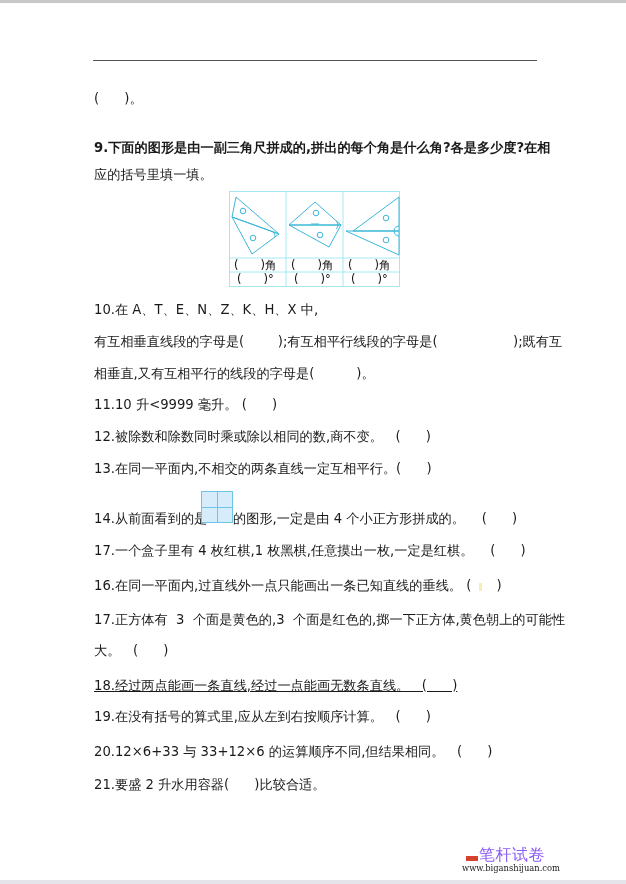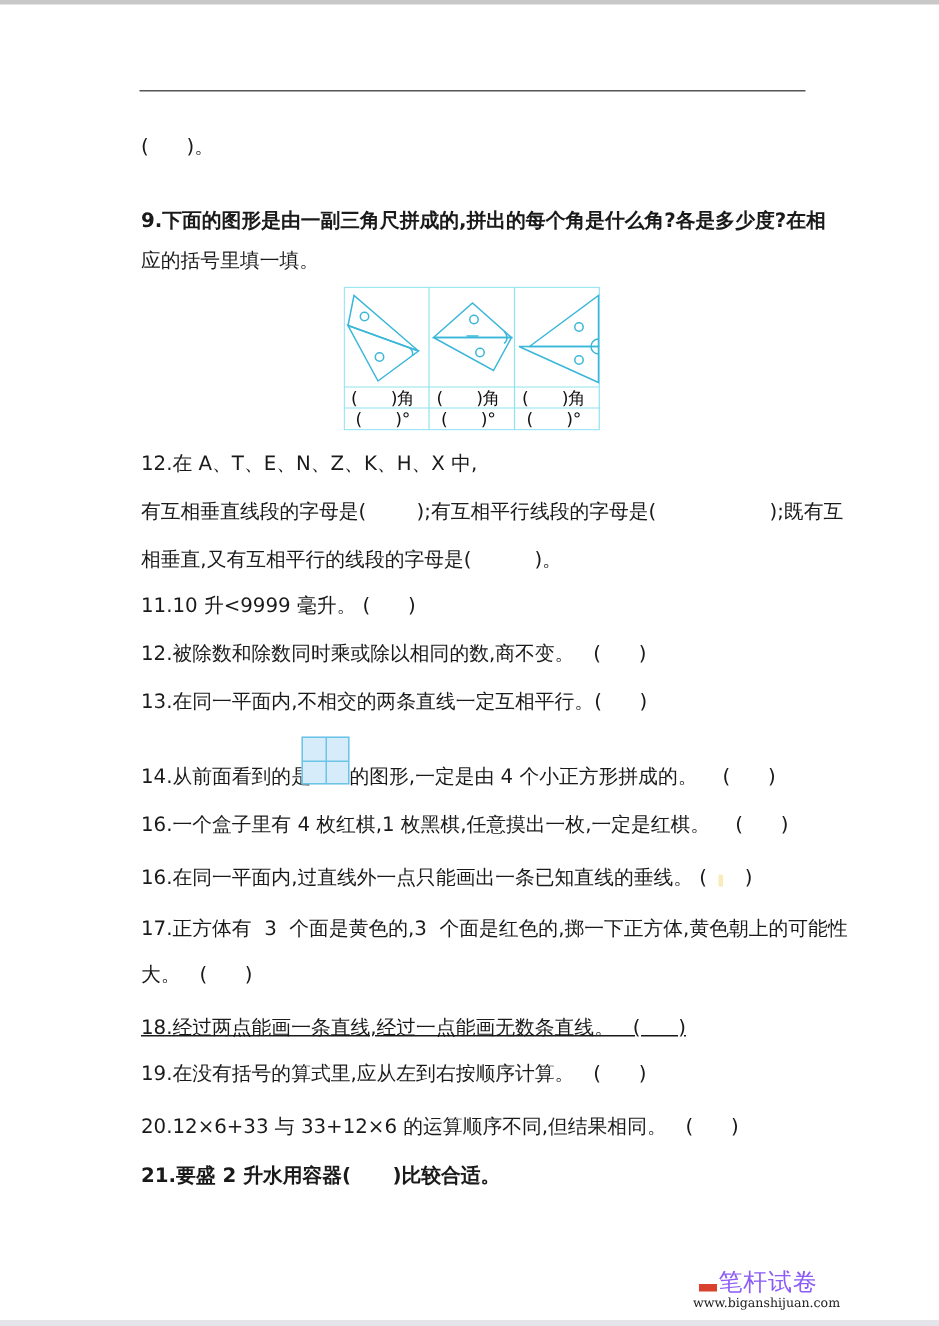--- a/index.html
+++ b/index.html
@@ -82,46 +82,46 @@
     </g>
   </svg>
   <div class="cell-label" style="left:5px; top:68px;">(      )角</div>
   <div class="cell-label" style="left:8px; top:82px;">(      )°</div>
   <div class="cell-label" style="left:62px; top:68px;">(      )角</div>
   <div class="cell-label" style="left:65px; top:82px;">(      )°</div>
   <div class="cell-label" style="left:119px; top:68px;">(      )角</div>
   <div class="cell-label" style="left:122px; top:82px;">(      )°</div>
 </div>
 
-<div class="line" style="top:302px;">12.在 A、T、E、N、Z、K、H、X 中,</div>
+<div class="line" style="top:302px;">10.在 A、T、E、N、Z、K、H、X 中,</div>
 <div class="line" style="top:334px;">有互相垂直线段的字母是(        );有互相平行线段的字母是(                  );既有互</div>
 <div class="line" style="top:366px;">相垂直,又有互相平行的线段的字母是(          )。</div>
 
 <div class="line" style="top:397px;text-align:right;">11.10 升&lt;9999 毫升。 (      )</div>
 <div class="line" style="top:429px;">12.被除数和除数同时乘或除以相同的数,商不变。   (      )</div>
 <div class="line" style="top:461px;">13.在同一平面内,不相交的两条直线一定互相平行。(      )</div>
 
 <div class="line" style="top:511px;">14.从前面看到的是</div>
 <div class="grid-icon">
   <div class="v"></div>
     <div class="h"></div>
 </div>
 <div class="line" style="top:511px; left:233px;">的图形,一定是由 4 个小正方形拼成的。    (      )</div>
 
-<div class="line" style="top:543px;">16.一个盒子里有 4 枚红棋,1 枚黑棋,任意摸出一枚,一定是红棋。    (      )</div>
+<div class="line" style="top:543px;">17.一个盒子里有 4 枚红棋,1 枚黑棋,任意摸出一枚,一定是红棋。    (      )</div>
 <div class="line" style="top:578px;">16.在同一平面内,过直线外一点只能画出一条已知直线的垂线。 (      )</div>
 <div class="mark-yellow" style="left:479px; top:583px;"></div>
 
 <div class="line" style="top:612px;">17.正方体有  3  个面是黄色的,3  个面是红色的,掷一下正方体,黄色朝上的可能性</div>
 <div class="line" style="top:643px;">大。   (      )</div>
 
 <div class="line" style="top:678px;text-decoration:underline;">18.经过两点能画一条直线,经过一点能画无数条直线。   (      )</div>
 <div class="line" style="top:709px;">19.在没有括号的算式里,应从左到右按顺序计算。   (      )</div>
 <div class="line" style="top:744px;">20.12×6+33 与 33+12×6 的运算顺序不同,但结果相同。   (      )</div>
-<div class="line" style="top:777px;font-weight:bold;">21.要盛 2 升水用容器(      )比较合适。</div>
+<div class="line" style="top:777px;">21.要盛 2 升水用容器(      )比较合适。</div>
 
 <div class="logo">
   <div class="logo-badge"></div>
   <div class="logo-title">笔杆试卷</div>
   <div class="logo-url">www.biganshijuan.com</div>
 </div>
 
 <div class="bottom-bar"></div>
 
 </body></html>

